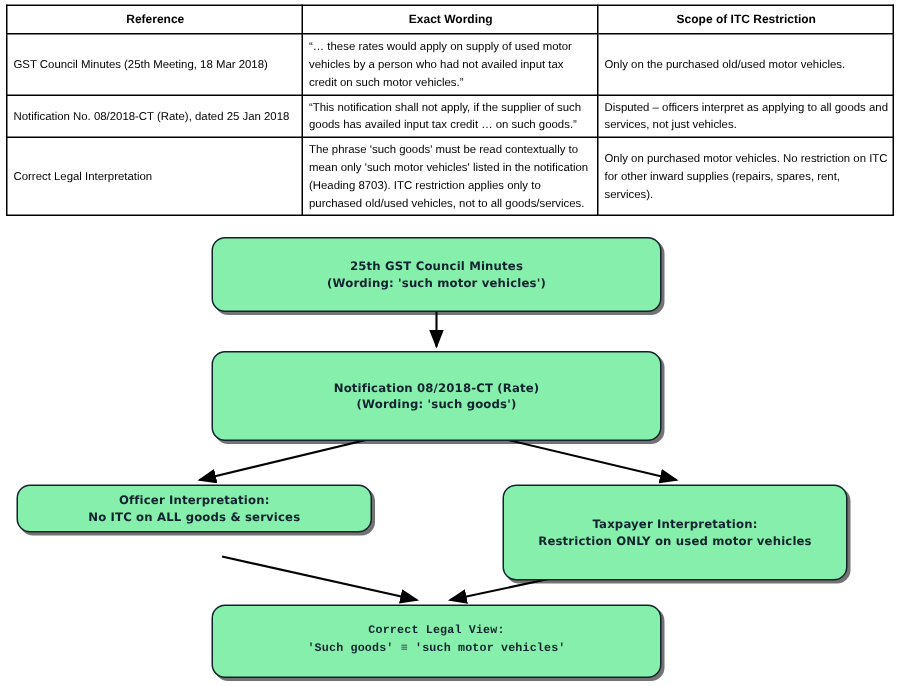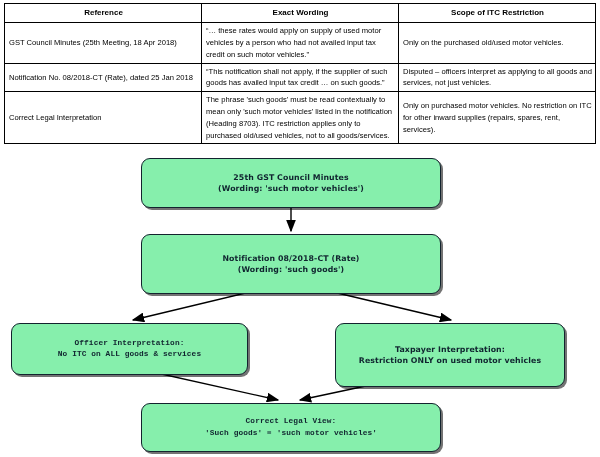--- a/index.html
+++ b/index.html
@@ -77,38 +77,38 @@
     line-height: 1.45;
     color: #10242f;
     letter-spacing: 0.1px;
     box-shadow: 2px 2px 0 rgba(0,0,0,0.55);
     z-index: 2;
   }
   .node-line { display: block; white-space: nowrap; }
 
   #node-minutes      { left: 141px; top: 8px;   width: 300px; height: 50px; }
   #node-notification { left: 141px; top: 84px;  width: 300px; height: 60px; }
-  #node-officer      { left: 11px;  top: 173px; width: 237px; height: 52px; font-family: Liberation Mono, monospace; }
+  #node-officer      { left: 11px;  top: 173px; width: 237px; height: 32px; }
   #node-taxpayer     { left: 335px; top: 173px; width: 230px; height: 64px; }
   #node-correct      { left: 141px; top: 253px; width: 300px; height: 49px; font-family: Liberation Mono, monospace; }
 </style>
 </head>
 <body>
 
 <table id="ref-table">
   <thead>
     <tr>
       <th class="col-ref">Reference</th>
       <th class="col-word">Exact Wording</th>
       <th class="col-scope">Scope of ITC Restriction</th>
     </tr>
   </thead>
   <tbody>
     <tr>
-      <td class="col-ref cell-top">GST Council Minutes (25th Meeting, 18 Apr 2018)</td>
+      <td class="col-ref cell-top">GST Council Minutes (25th Meeting, 18 Mar 2018)</td>
       <td class="col-word cell-top">“… these rates would apply on supply of used motor vehicles by a person who had not availed input tax credit on such motor vehicles.”</td>
       <td class="col-scope cell-top">Only on the purchased old/used motor vehicles.</td>
     </tr>
     <tr>
       <td class="col-ref cell-top">Notification No. 08/2018-CT (Rate), dated 25 Jan 2018</td>
       <td class="col-word cell-top">“This notification shall not apply, if the supplier of such goods has availed input tax credit … on such goods.”</td>
       <td class="col-scope cell-top">Disputed – officers interpret as applying to all goods and services, not just vehicles.</td>
     </tr>
     <tr>
       <td class="col-ref">Correct Legal Interpretation</td>

